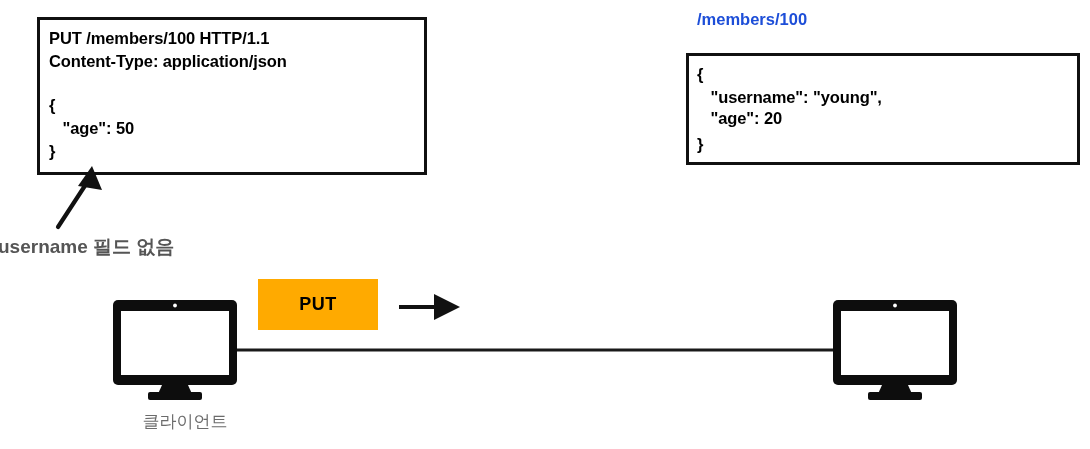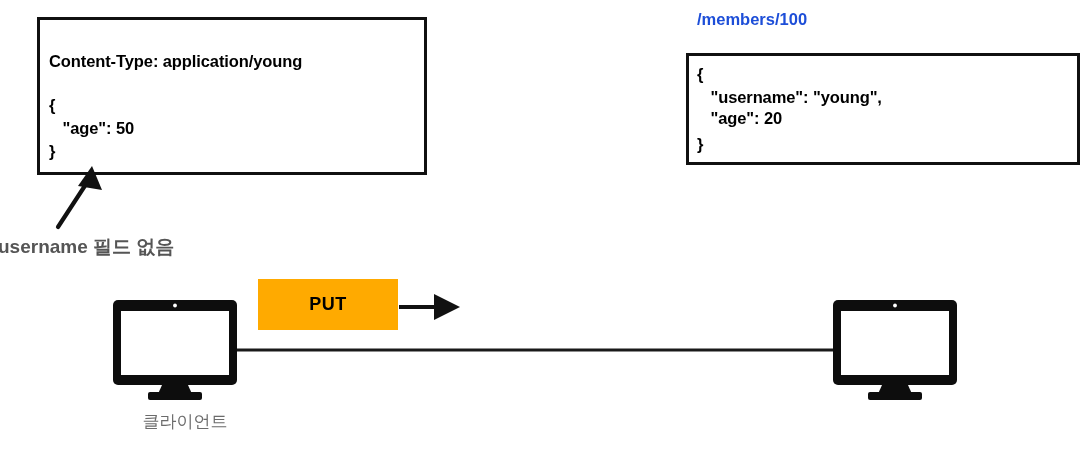--- a/index.html
+++ b/index.html
@@ -98,22 +98,23 @@
     overflow: visible;
   }
 </style>
 </head>
 <body>
 
 <div class="stage">
 
   <div class="rough-box" style="left:37px; top:17px; width:390px; height:158px;"></div>
 
+  <div class="code-block" style="left:49px; top:28px;">PUT /members/100 HTTP/1.1</div>
 
-  <div class="code-block" style="left:49px; top:51px;">Content-Type: application/young</div>
+  <div class="code-block" style="left:49px; top:51px;">Content-Type: application/json</div>
 
   <div class="code-block" style="left:49px; top:95px;">{</div>
 
   <div class="code-block" style="left:49px; top:118px;">   "age": 50</div>
 
   <div class="code-block" style="left:49px; top:141px;">}</div>
 
   <div class="caption-black" style="left:697px; top:9px;">/members/100</div>
 
   <div class="rough-box" style="left:686px; top:53px; width:394px; height:112px;"></div>
@@ -121,21 +122,21 @@
   <div class="code-block" style="left:697px; top:64px;">{</div>
 
   <div class="code-block" style="left:697px; top:87px;">   "username": "young",</div>
 
   <div class="code-block" style="left:697px; top:108px;">   "age": 20</div>
 
   <div class="code-block" style="left:697px; top:134px;">}</div>
 
   <div class="annot-text" style="left:-2px; top:235px;">username 필드 없음</div>
 
-  <div class="method-badge" style="left:258px; top:279px; width:140px; height:51px;">
+  <div class="method-badge" style="left:258px; top:279px; width:120px; height:51px;">
     <span>PUT</span>
   </div>
 
   <div class="node-label" style="left:100px; top:410px; width:170px;">클라이언트</div>
 
 
   <svg class="overlay" viewBox="0 0 1090 449">
 
     <line x1="236" y1="350" x2="845" y2="350" stroke="#1a1a1a" stroke-width="3.2" stroke-linecap="butt"></line>
 

